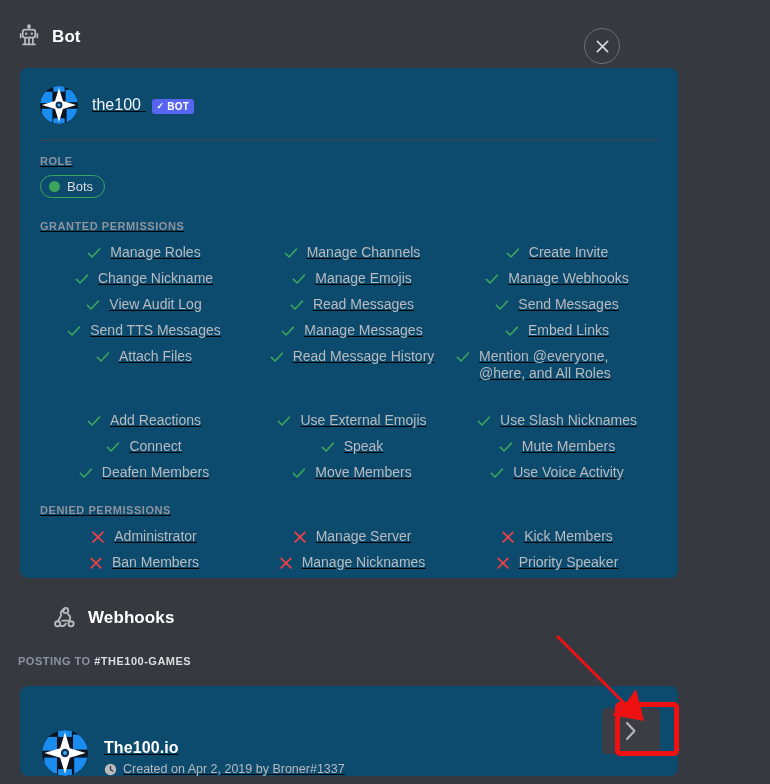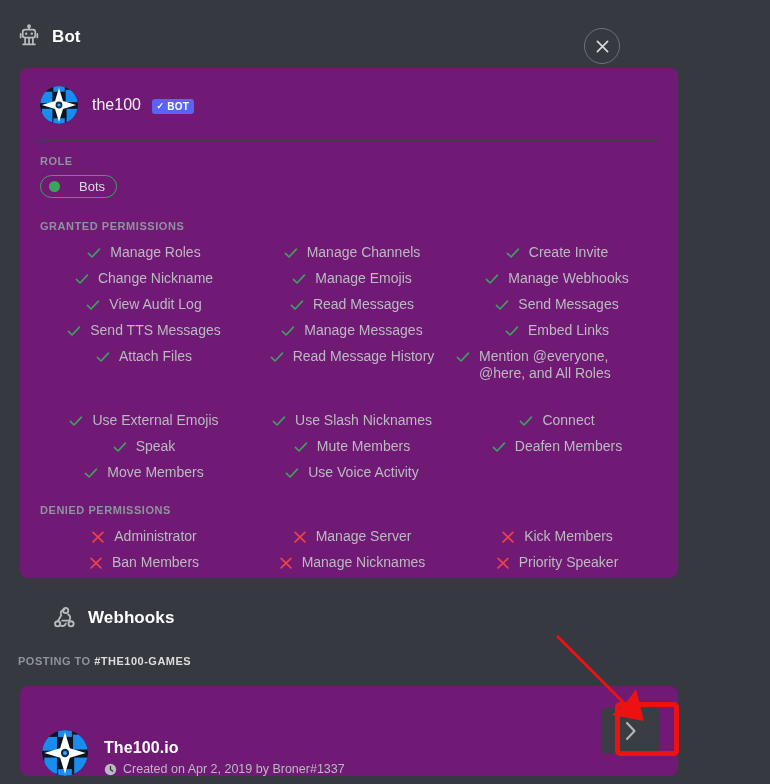--- a/index.html
+++ b/index.html
@@ -34,22 +34,23 @@
     width: 36px; height: 36px; border-radius: 50%;
     border: 1.6px solid #6d7179;
     display: flex; align-items: center; justify-content: center;
     cursor: pointer;
   }
   .esc-label { font-size: 12px; font-weight: bold; color: #8e949d; letter-spacing: .4px; }
 
   
   .card {
     position: absolute;
-    background: #701a75;
+    background: #0c4a6e;
     border-radius: 8px;
+    text-decoration: underline;
   }
   #bot-card { left: 20px; top: 68px; width: 658px; height: 510px; }
 
   .bot-identity {
     display: flex; align-items: center; gap: 14px;
     padding: 18px 20px 0 20px;
   }
   .avatar { width: 38px; height: 38px; border-radius: 50%; flex: none; display:block; }
   .bot-name { font-size: 16px; color: #f2f3f5; }
   .bot-badge {
@@ -66,21 +67,21 @@
     margin: 16px 20px 0 20px;
   }
 
   .subhead {
     font-size: 11px; font-weight: bold; letter-spacing: .55px;
     color: #8e949d; text-transform: uppercase;
   }
 
   .role-block { padding: 14px 20px 0 20px; }
   .role-pill {
-    display: inline-flex; align-items: center; gap: 19px;
+    display: inline-flex; align-items: center; gap: 7px;
     margin-top: 8px;
     border: 1px solid #3ba55c; border-radius: 12px;
     padding: 3px 11px 3px 8px;
   }
   .role-dot { width: 11px; height: 11px; border-radius: 50%; background: #3ba55c; flex:none; }
   .role-name { font-size: 13px; color: #dcddde; font-weight: 500; }
 
   
   .perm-section { padding: 22px 20px 0 20px; }
   .perm-grid {
@@ -289,20 +290,26 @@
           </div>
           <div class="perm-item">
             <svg class="mark" viewBox="0 0 16 14">
               <path d="M1.6 7.3 L5.8 11.4 L14.2 2.4" fill="none" stroke="#3ba55c" stroke-width="1.8" stroke-linecap="round" stroke-linejoin="round"></path>
             </svg>
             <span class="lbl">Mention @everyone, @here, and All Roles</span>
           </div>
         </div>
       <div class="grp-gap"></div>
       <div class="perm-grid" id="granted-grid-2">
+          <div class="perm-item">
+            <svg class="mark" viewBox="0 0 16 14">
+              <path d="M1.6 7.3 L5.8 11.4 L14.2 2.4" fill="none" stroke="#3ba55c" stroke-width="1.8" stroke-linecap="round" stroke-linejoin="round"></path>
+            </svg>
+            <span class="lbl">Add Reactions</span>
+          </div>
           <div class="perm-item">
             <svg class="mark" viewBox="0 0 16 14">
               <path d="M1.6 7.3 L5.8 11.4 L14.2 2.4" fill="none" stroke="#3ba55c" stroke-width="1.8" stroke-linecap="round" stroke-linejoin="round"></path>
             </svg>
             <span class="lbl">Use External Emojis</span>
           </div>
           <div class="perm-item">
             <svg class="mark" viewBox="0 0 16 14">
               <path d="M1.6 7.3 L5.8 11.4 L14.2 2.4" fill="none" stroke="#3ba55c" stroke-width="1.8" stroke-linecap="round" stroke-linejoin="round"></path>
             </svg>

